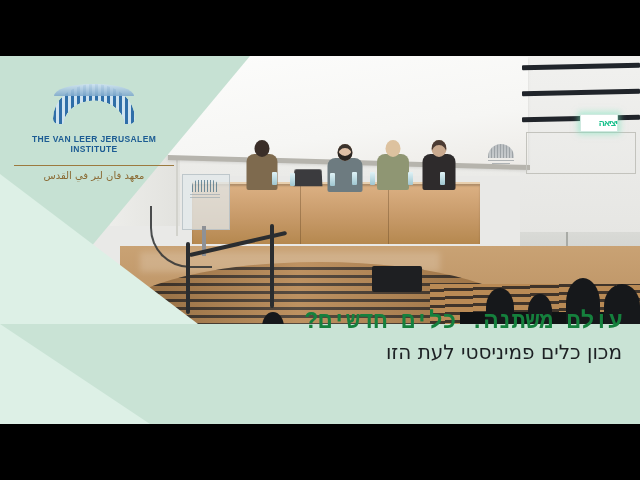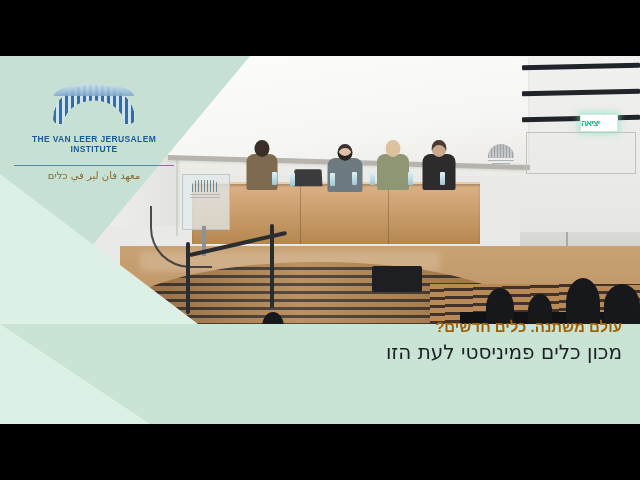--- a/index.html
+++ b/index.html
@@ -108,21 +108,21 @@
 
   
   .exit-sign {
     position: absolute;
     right: 22px; top: 58px;
     width: 36px; height: 16px;
     background: #ffffff;
     border: 1px solid #cfe9e0;
     display: flex;
     align-items: center;
-    justify-content: flex-start;
+    justify-content: flex-end;
     box-shadow: 0 0 6px 2px rgba(120,230,190,.55);
   }
   .exit-sign .glyph {
     font-size: 9px;
     letter-spacing: -1px;
     color: #15c08a;
     font-weight: 700;
     line-height: 1;
   }
 
@@ -437,24 +437,24 @@
   
   #title-block {
     position: absolute;
     right: 18px;
     bottom: 60px;
     z-index: 60;
     text-align: right;
     direction: rtl;
   }
   .title-main {
-    font-family: Liberation Sans, sans-serif;
-    font-size: 15px;
+    font-family: Liberation Mono, monospace;
+    font-size: 23px;
     font-weight: 700;
-    color: #a16207;
+    color: #15803d;
     line-height: 1.12;
     white-space: nowrap;
   }
   .title-sub {
     font-family: "DejaVu Sans", sans-serif;
     font-size: 20px;
     font-weight: 400;
     color: #1d2124;
     line-height: 1.2;
     margin-top: 4px;
@@ -554,21 +554,21 @@
     <div class="mint-wedge"></div>
     <div class="mint-band"></div>
     <div class="mint-band-light"></div>
 
     <div id="brand-logo">
       <div class="logo-mark">
         <div class="logo-dome"></div>
         <div class="logo-dome-hood"></div>
       </div>
       <div class="logo-en">THE VAN LEER JERUSALEM INSTITUTE</div>
-      <div class="logo-ar">معهد فان لير في כלים</div>
+      <div class="logo-ar">معهد فان لير في القدس</div>
     </div>
 
     <div id="title-block">
       <div class="title-main">עולם משתנה. כלים חדשים?</div>
       <div class="title-sub">מכון כלים פמיניסטי לעת הזו</div>
     </div>
 
   </div>
 
   <div class="letterbox top"></div>

